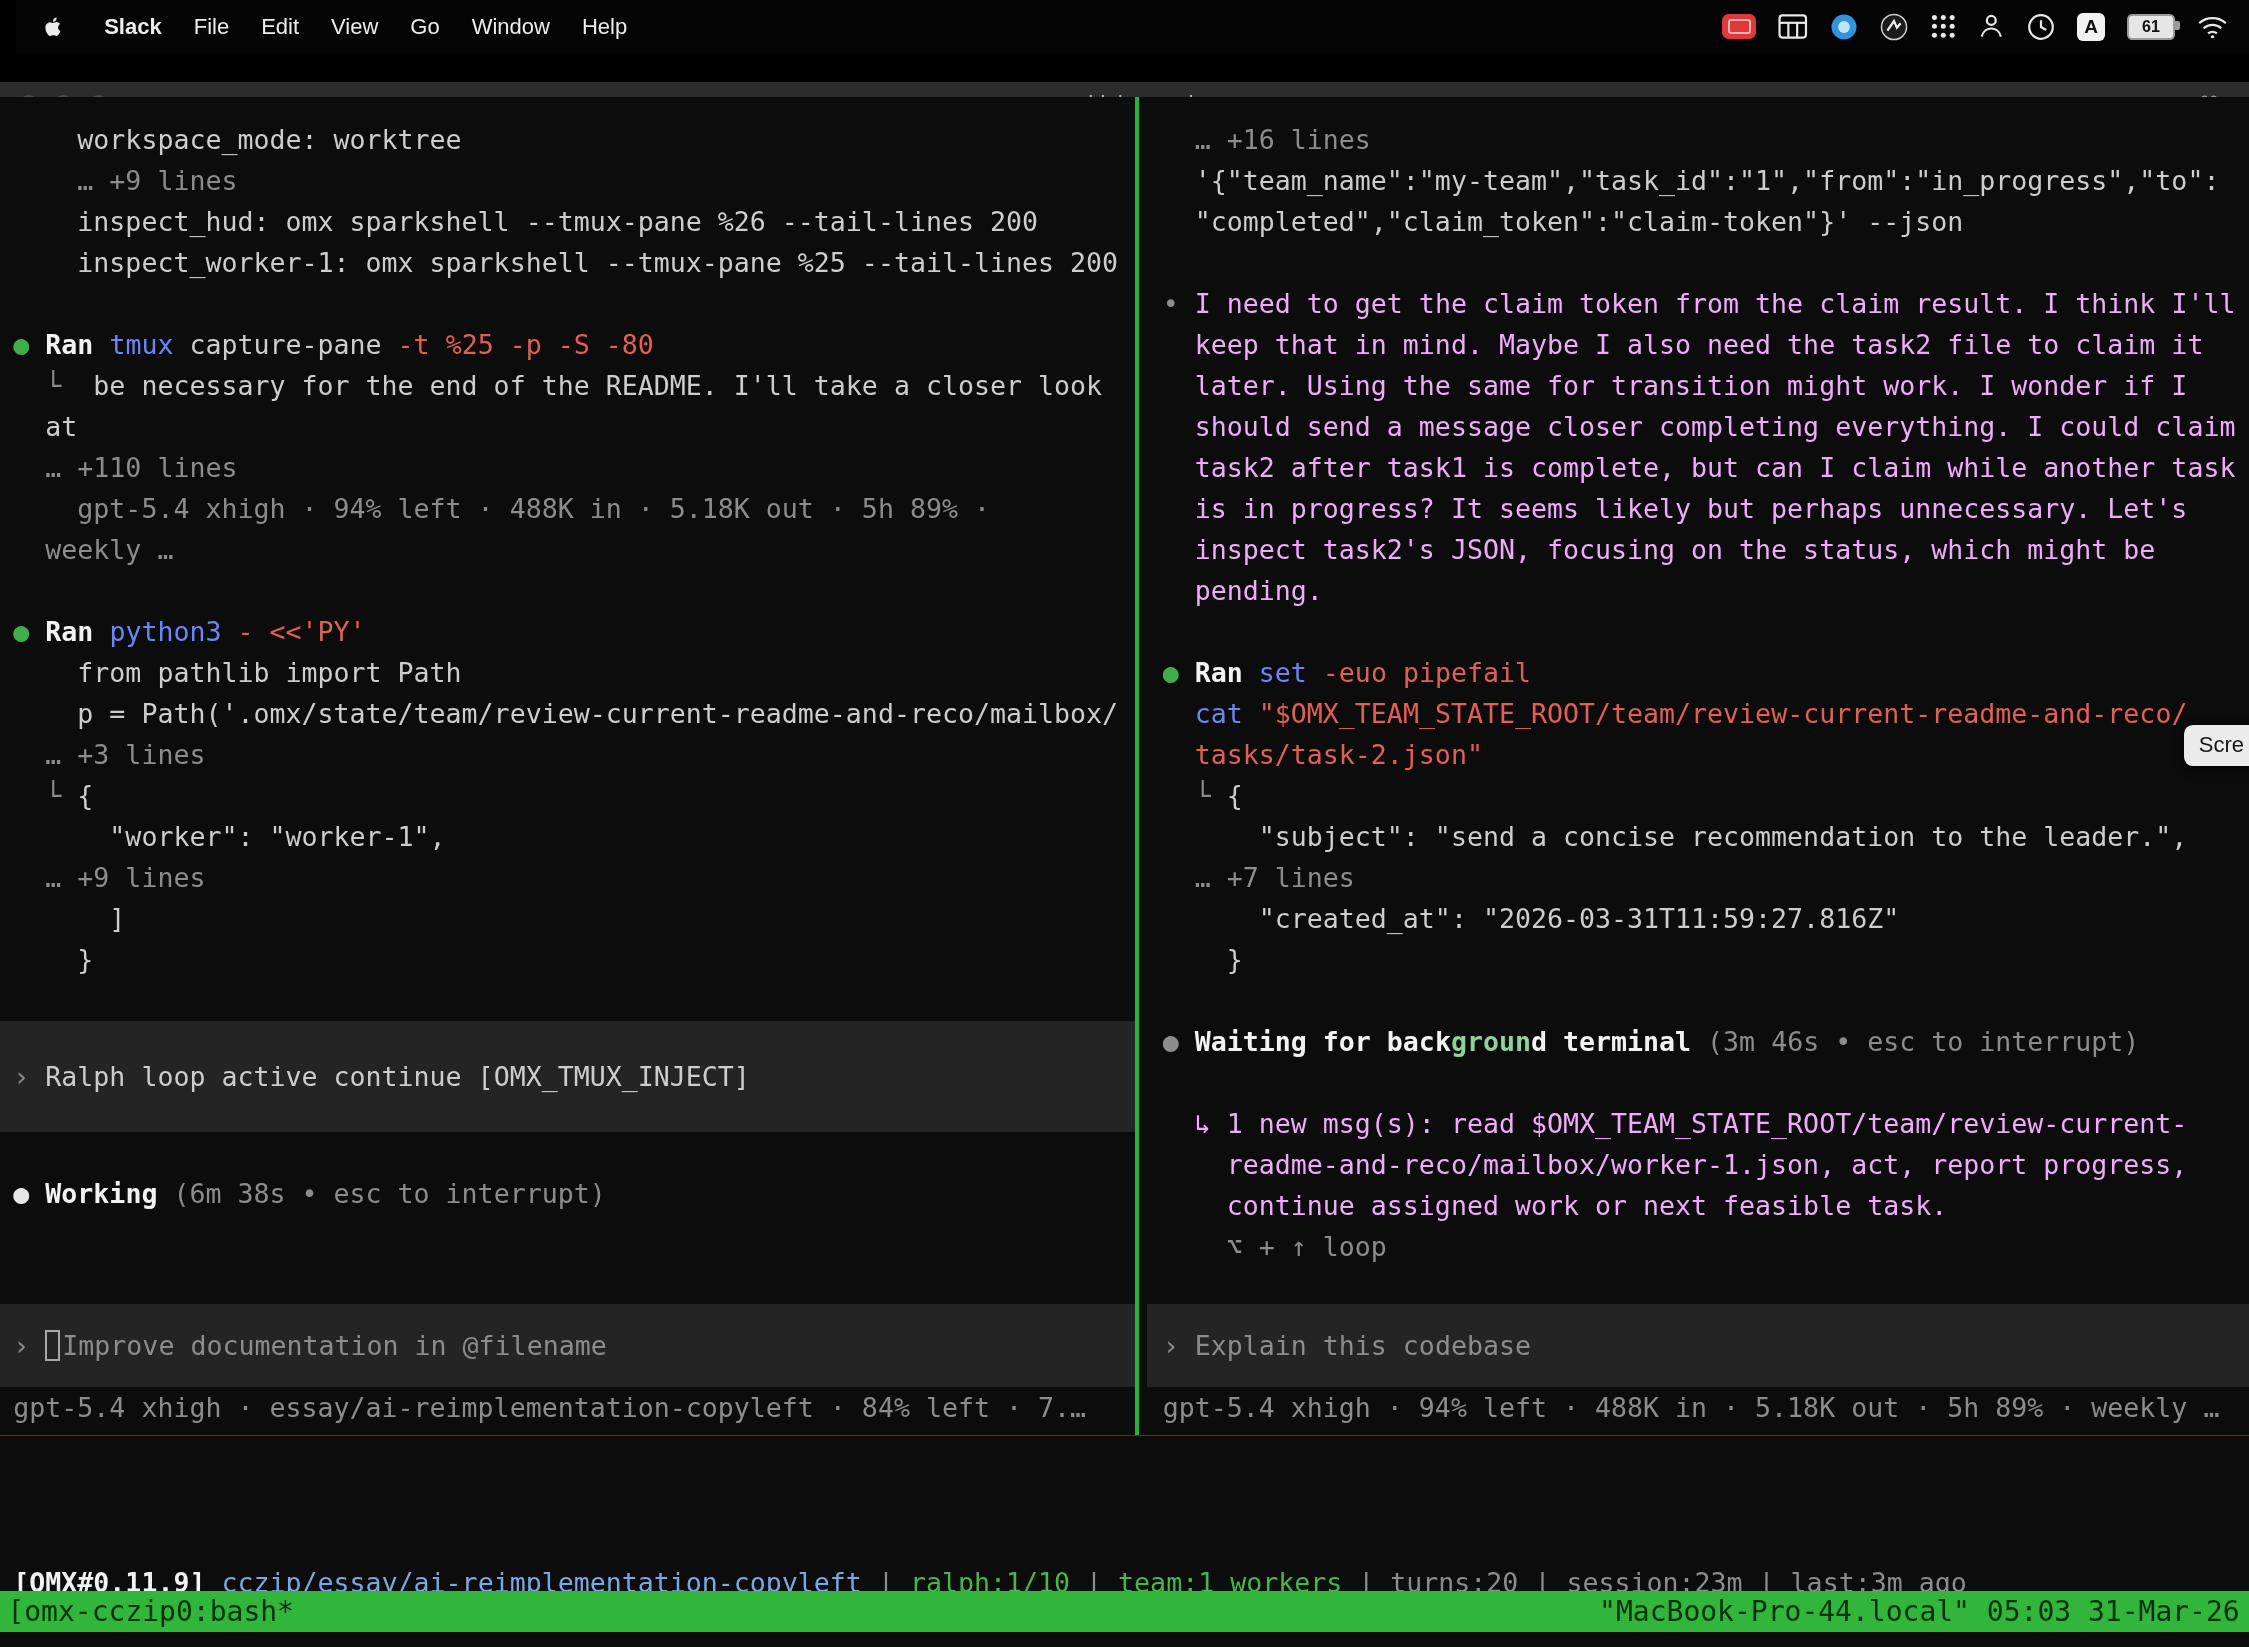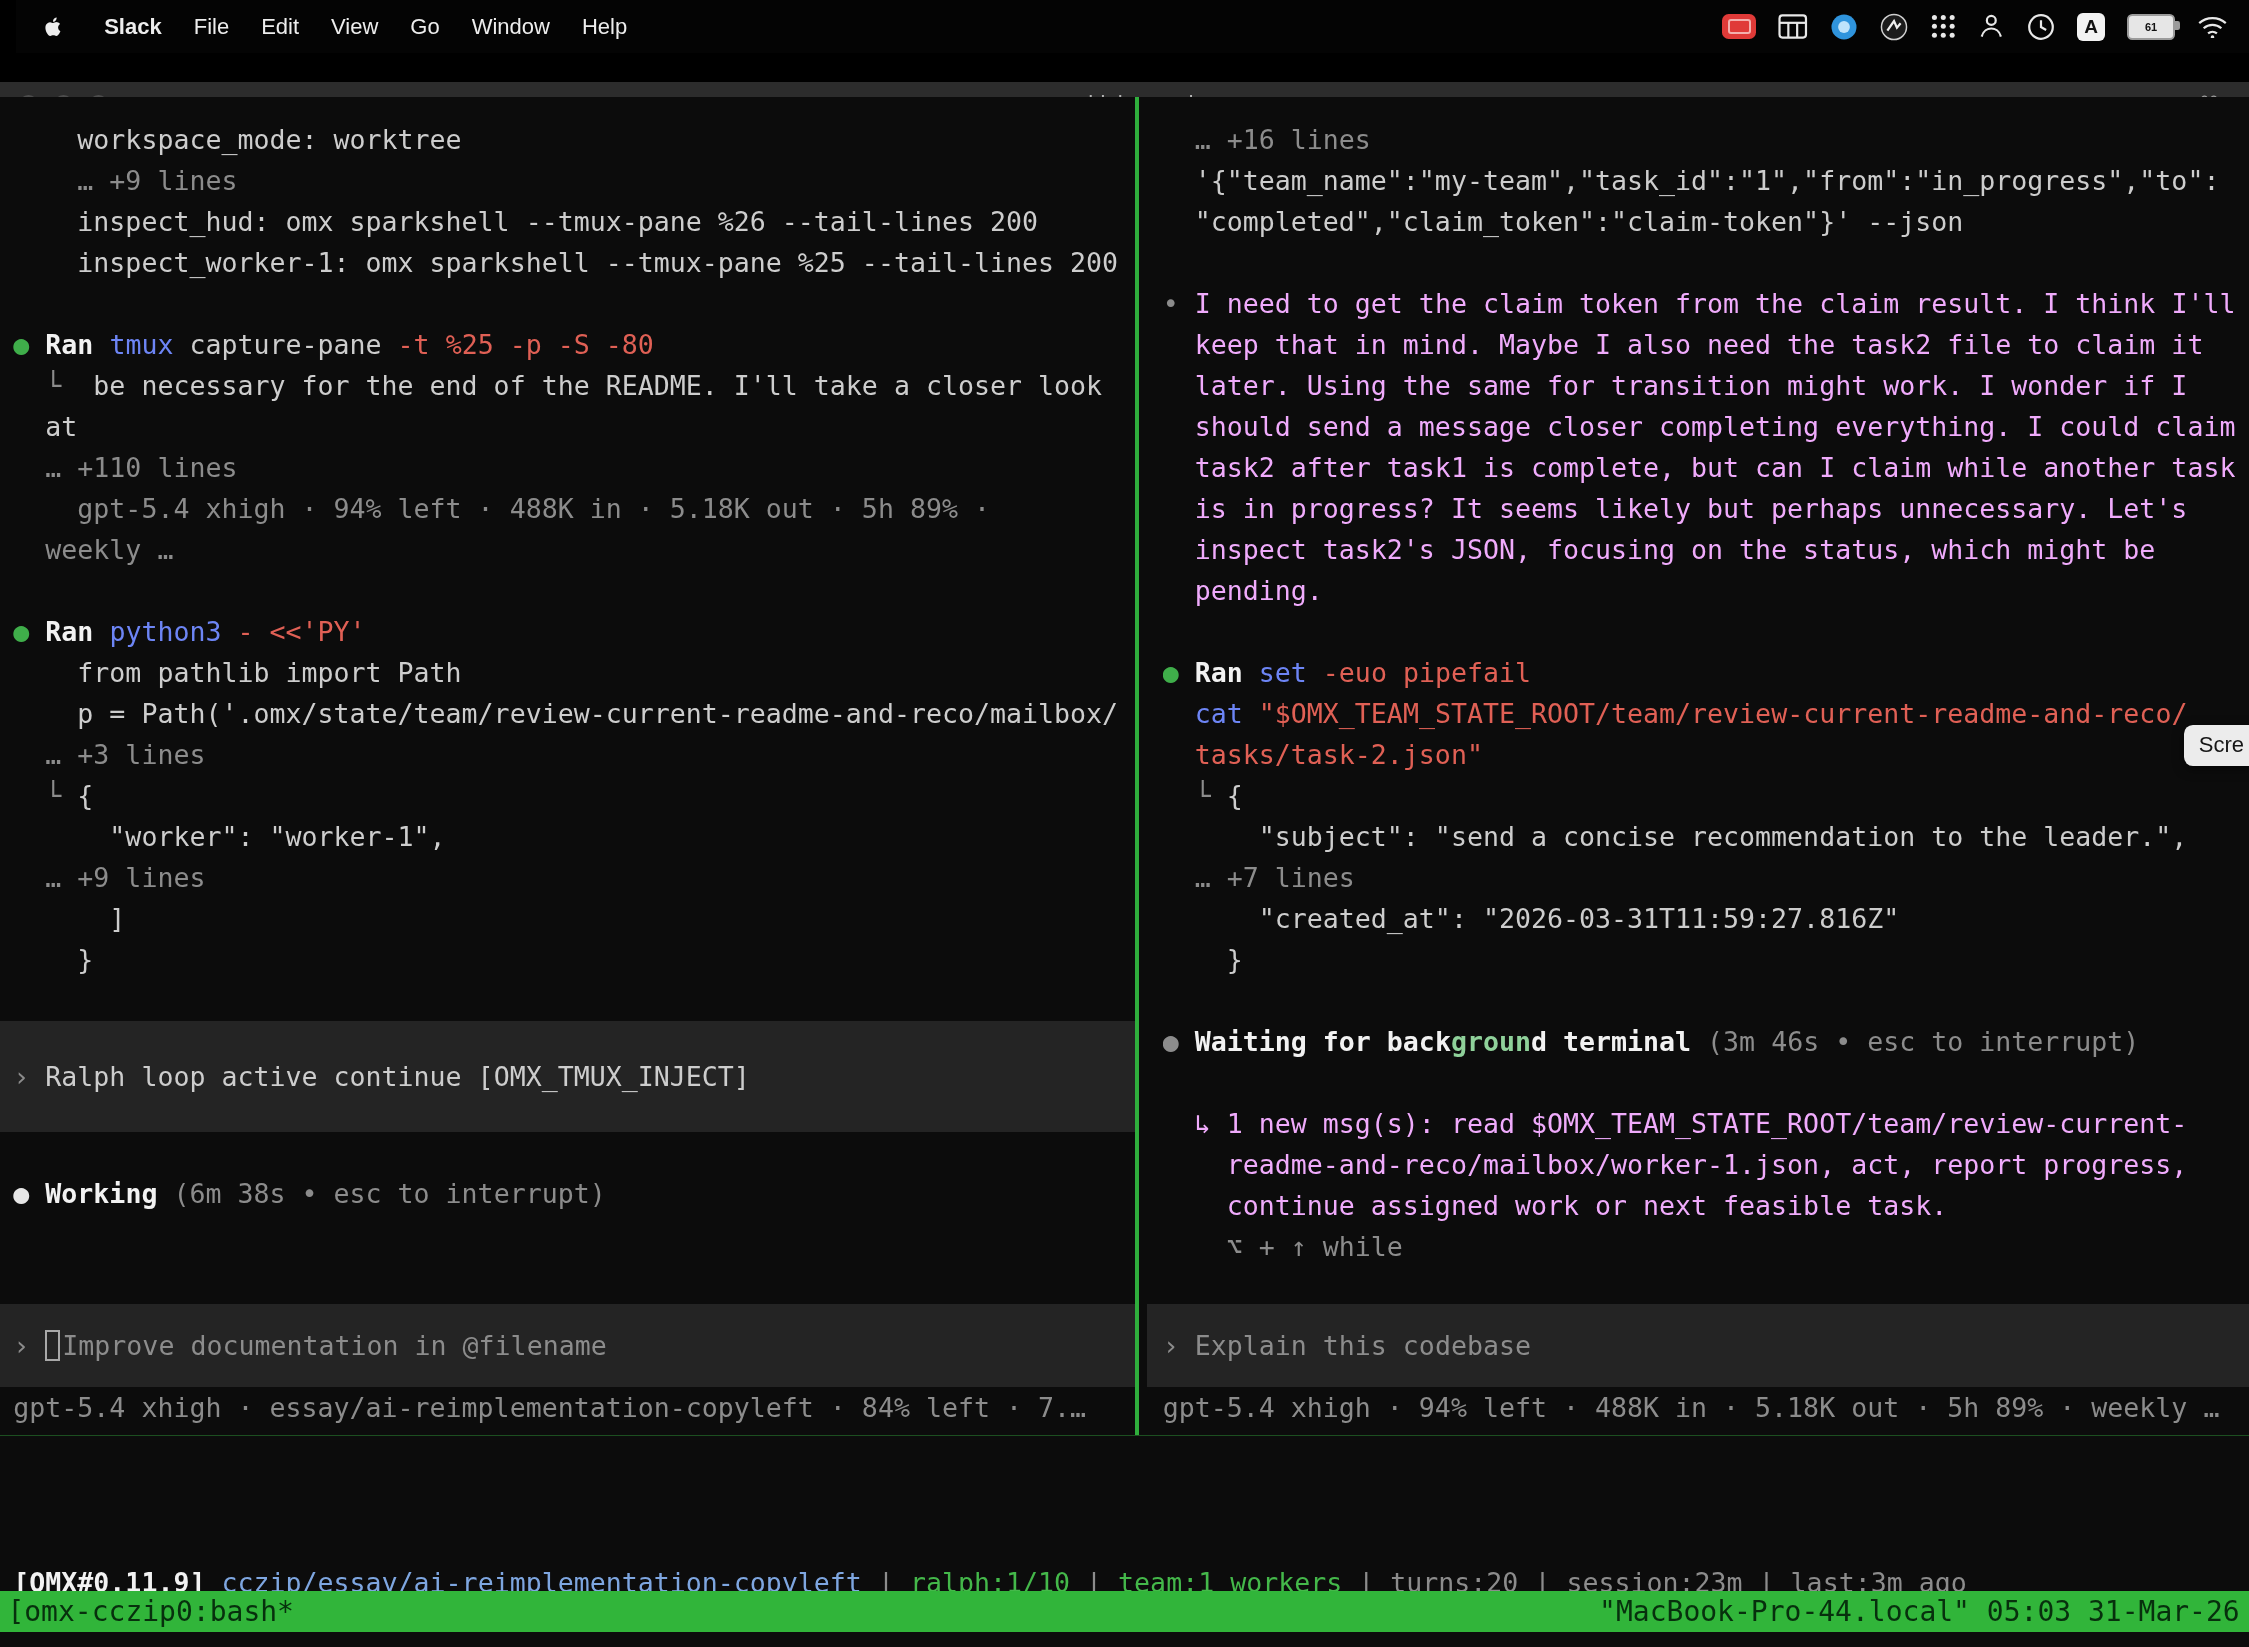--- a/index.html
+++ b/index.html
@@ -18,21 +18,21 @@
   .mb-right{display:flex;align-items:center;gap:22px;padding-right:22px;}
   .mb-ic{display:inline-flex;align-items:center;justify-content:center;}
   .rec{width:34px;height:25px;background:#e03a38;border-radius:6.6px;position:relative;}
   .rec::after{content:"";position:absolute;inset:5.2px;border:2.2px solid #f4b0ae;border-radius:3px;}
   .keyA{width:28px;height:28px;background:#f2f2f2;color:#111;border-radius:5.9px;
         font-weight:bold;font-size:19px;display:flex;align-items:center;justify-content:center;}
   .batt{position:relative;width:44px;height:22px;border:2.2px solid #9b9b9b;border-radius:5.2px;
         background:#e6e6e6;display:flex;align-items:center;justify-content:center;}
   .batt::after{content:"";position:absolute;right:-6.6px;top:5.9px;width:4.4px;height:8.9px;background:#9b9b9b;
         border-radius:0 2.2px 2.2px 0;}
-  .batt .pct{color:#111;font-size:11px;font-weight:bold;}
+  .batt .pct{color:#111;font-size:16px;font-weight:bold;}
 
   
   .titlebar{position:absolute;top:53px;left:0;right:0;height:44px;background:#2c2c2c;
             border-bottom:1.5px solid #0a0a0a;display:flex;align-items:center;
             font-family:"Liberation Sans","DejaVu Sans",sans-serif;margin-top:29px;}
   .lights{display:flex;gap:16px;padding-left:19px;}
   .light{width:19px;height:19px;border-radius:50%;background:#4d4d4d;}
   .wtitle{position:absolute;left:0;right:0;text-align:center;color:#b5b5b5;font-size:22px;}
   .wshort{position:absolute;right:19px;color:#9a9a9a;font-size:20.7px;}
 
@@ -222,21 +222,21 @@
         <div class="tline"><span class="s-p">      "subject": "send a concise recommendation to the leader.",</span></div>
         <div class="tline"><span class="s-d">  … +7 lines</span></div>
         <div class="tline"><span class="s-p">      "created_at": "2026-03-31T11:59:27.816Z"</span></div>
         <div class="tline"><span class="s-p">    }</span></div>
         <div class="tline"></div>
         <div class="tline"><span class="s-d">● </span><span class="s-b">Waiting for back</span><span class="s-sh">groun</span><span class="s-b">d terminal</span><span class="s-d"> (3m 46s • esc to interrupt)</span></div>
         <div class="tline"></div>
         <div class="tline"><span class="s-i">  ↳ 1 new msg(s): read $OMX_TEAM_STATE_ROOT/team/review-current-</span></div>
         <div class="tline"><span class="s-i">    readme-and-reco/mailbox/worker-1.json, act, report progress,</span></div>
         <div class="tline"><span class="s-i">    continue assigned work or next feasible task.</span></div>
-        <div class="tline"><span class="s-d">    ⌥ + ↑ while</span></div>
+        <div class="tline"><span class="s-d">    ⌥ + ↑ loop</span></div>
         <div class="tline hl anchor" style="height: 83px;"><span class="s-d">› </span><span class="s-d">Explain this codebase</span></div>
         <div class="tline status"><span class="s-d">gpt-5.4 xhigh · 94% left · 488K in · 5.18K out · 5h 89% · weekly …</span></div>
       </div>
   </div>
 
   <div class="omx-line" id="omx-line"><span class="s-b">[OMX#0.11.9]</span><span class="s-p"> </span><span class="s-cy">cczip/essay/ai-reimplementation-copyleft</span><span class="s-d"> | </span><span class="s-gr">ralph:1/10</span><span class="s-d"> | </span><span class="s-gr">team:1 workers</span><span class="s-d"> | </span><span class="s-d">turns:20</span><span class="s-d"> | </span><span class="s-d">session:23m</span><span class="s-d"> | </span><span class="s-d">last:3m ago</span></div>
 
   <div class="tmuxbar">
     <span class="tleft">[omx-cczip0:bash*</span>
     <span class="tright">"MacBook-Pro-44.local" 05:03 31-Mar-26</span>

